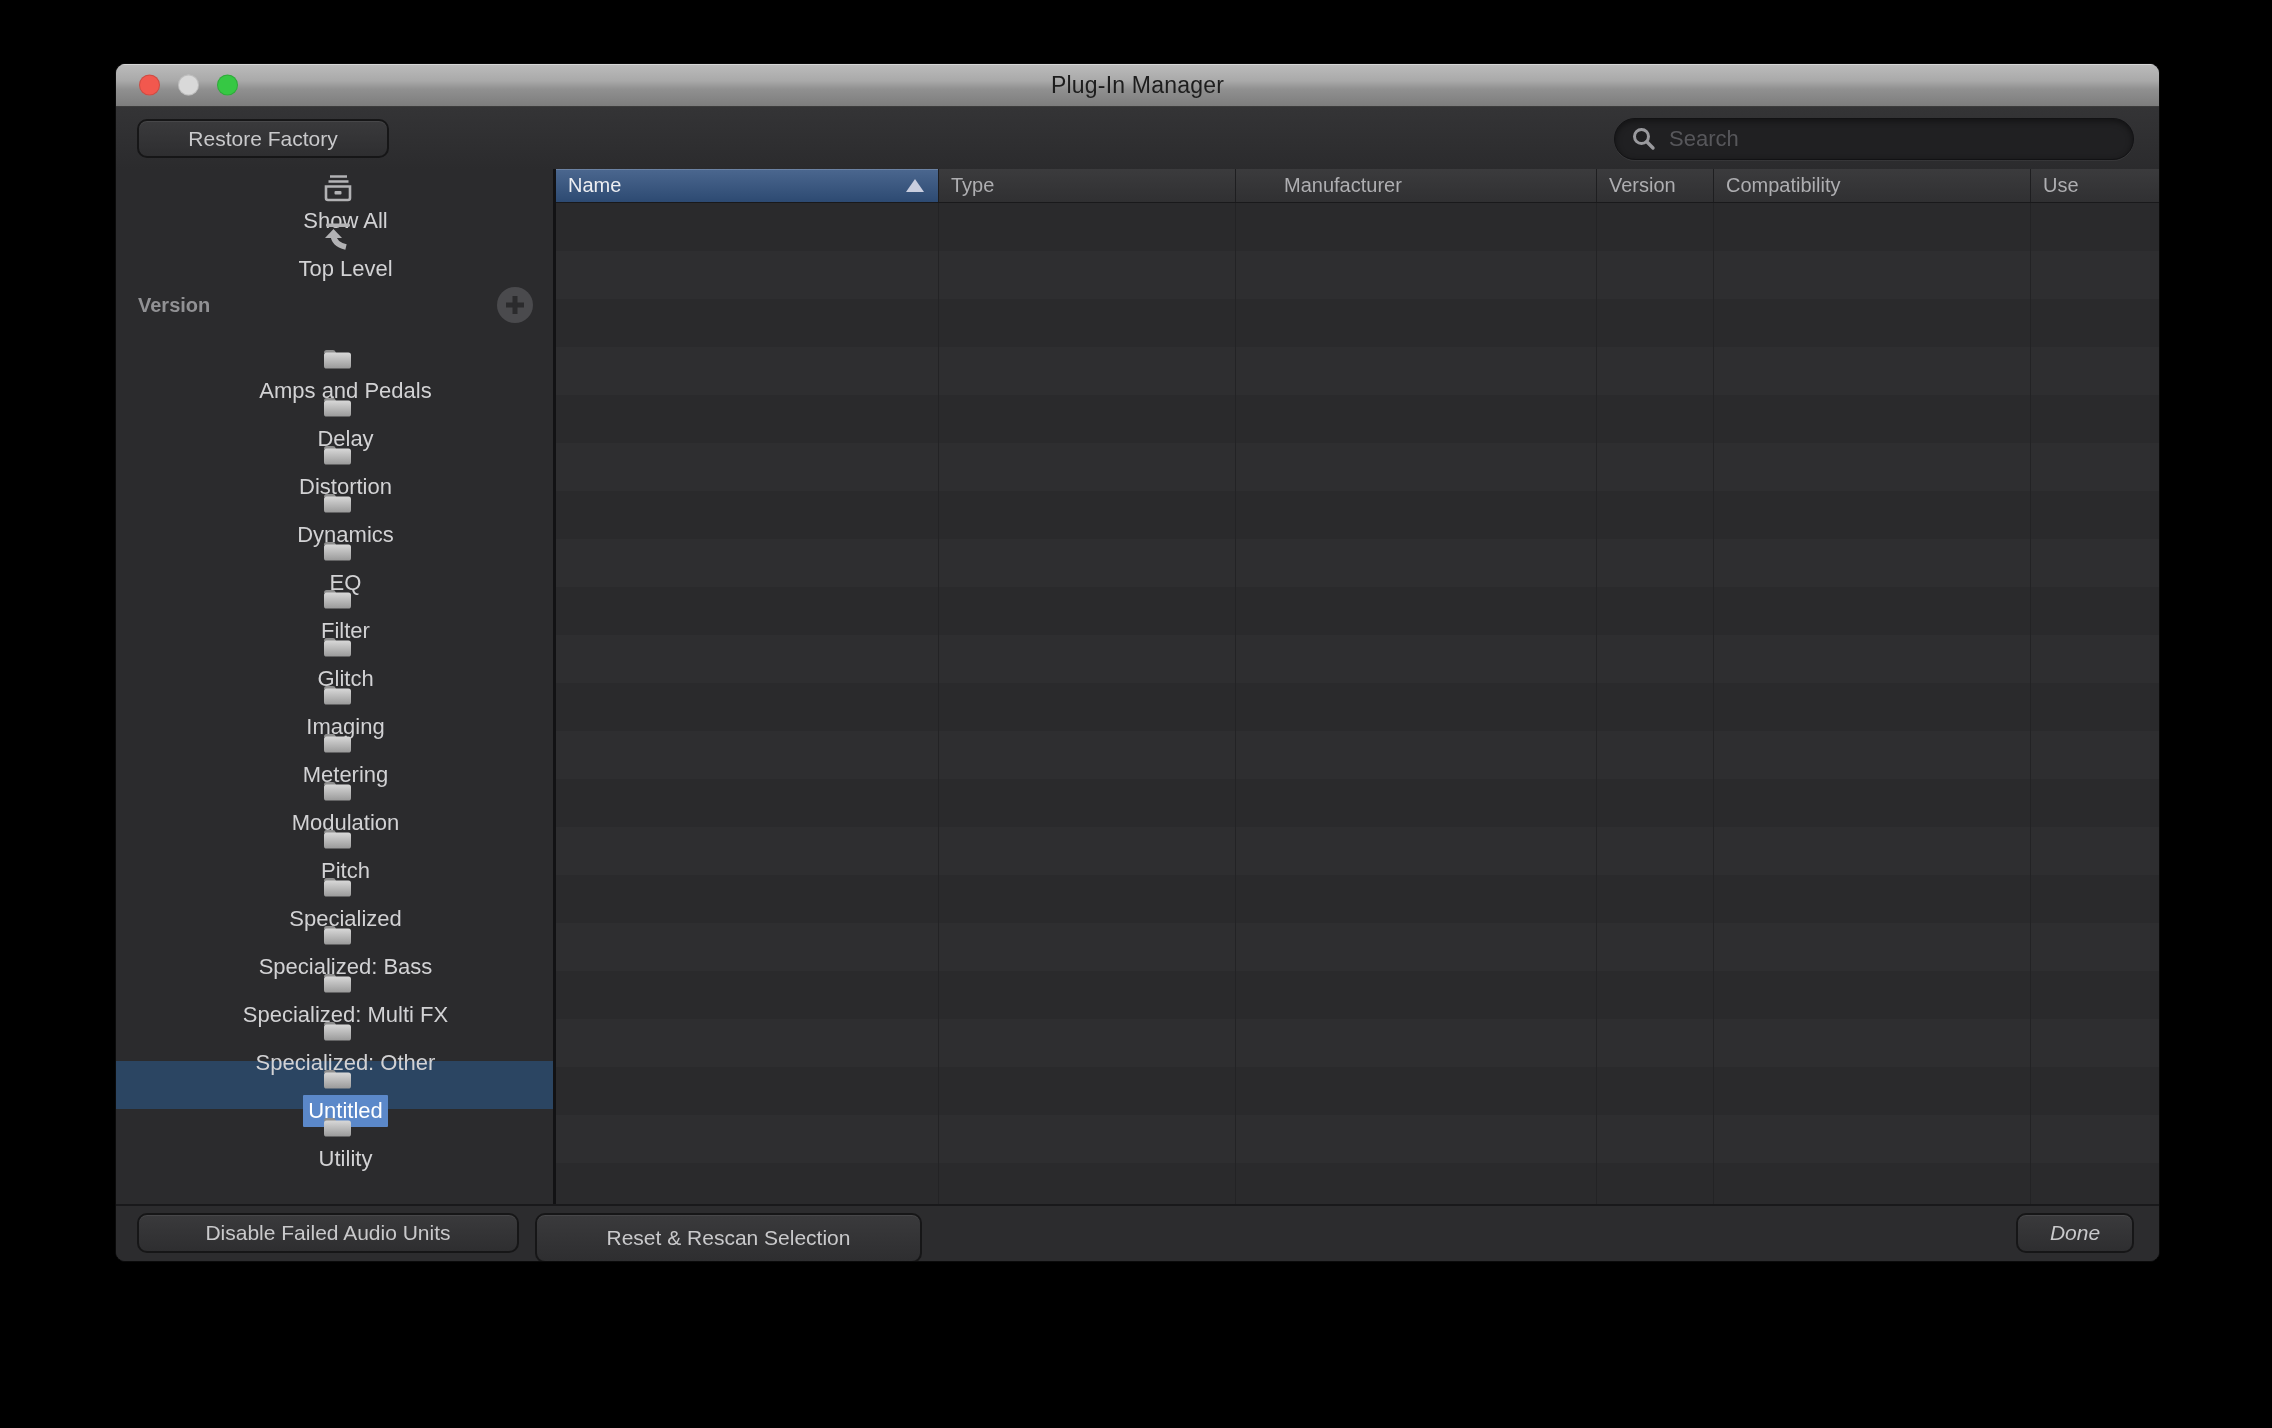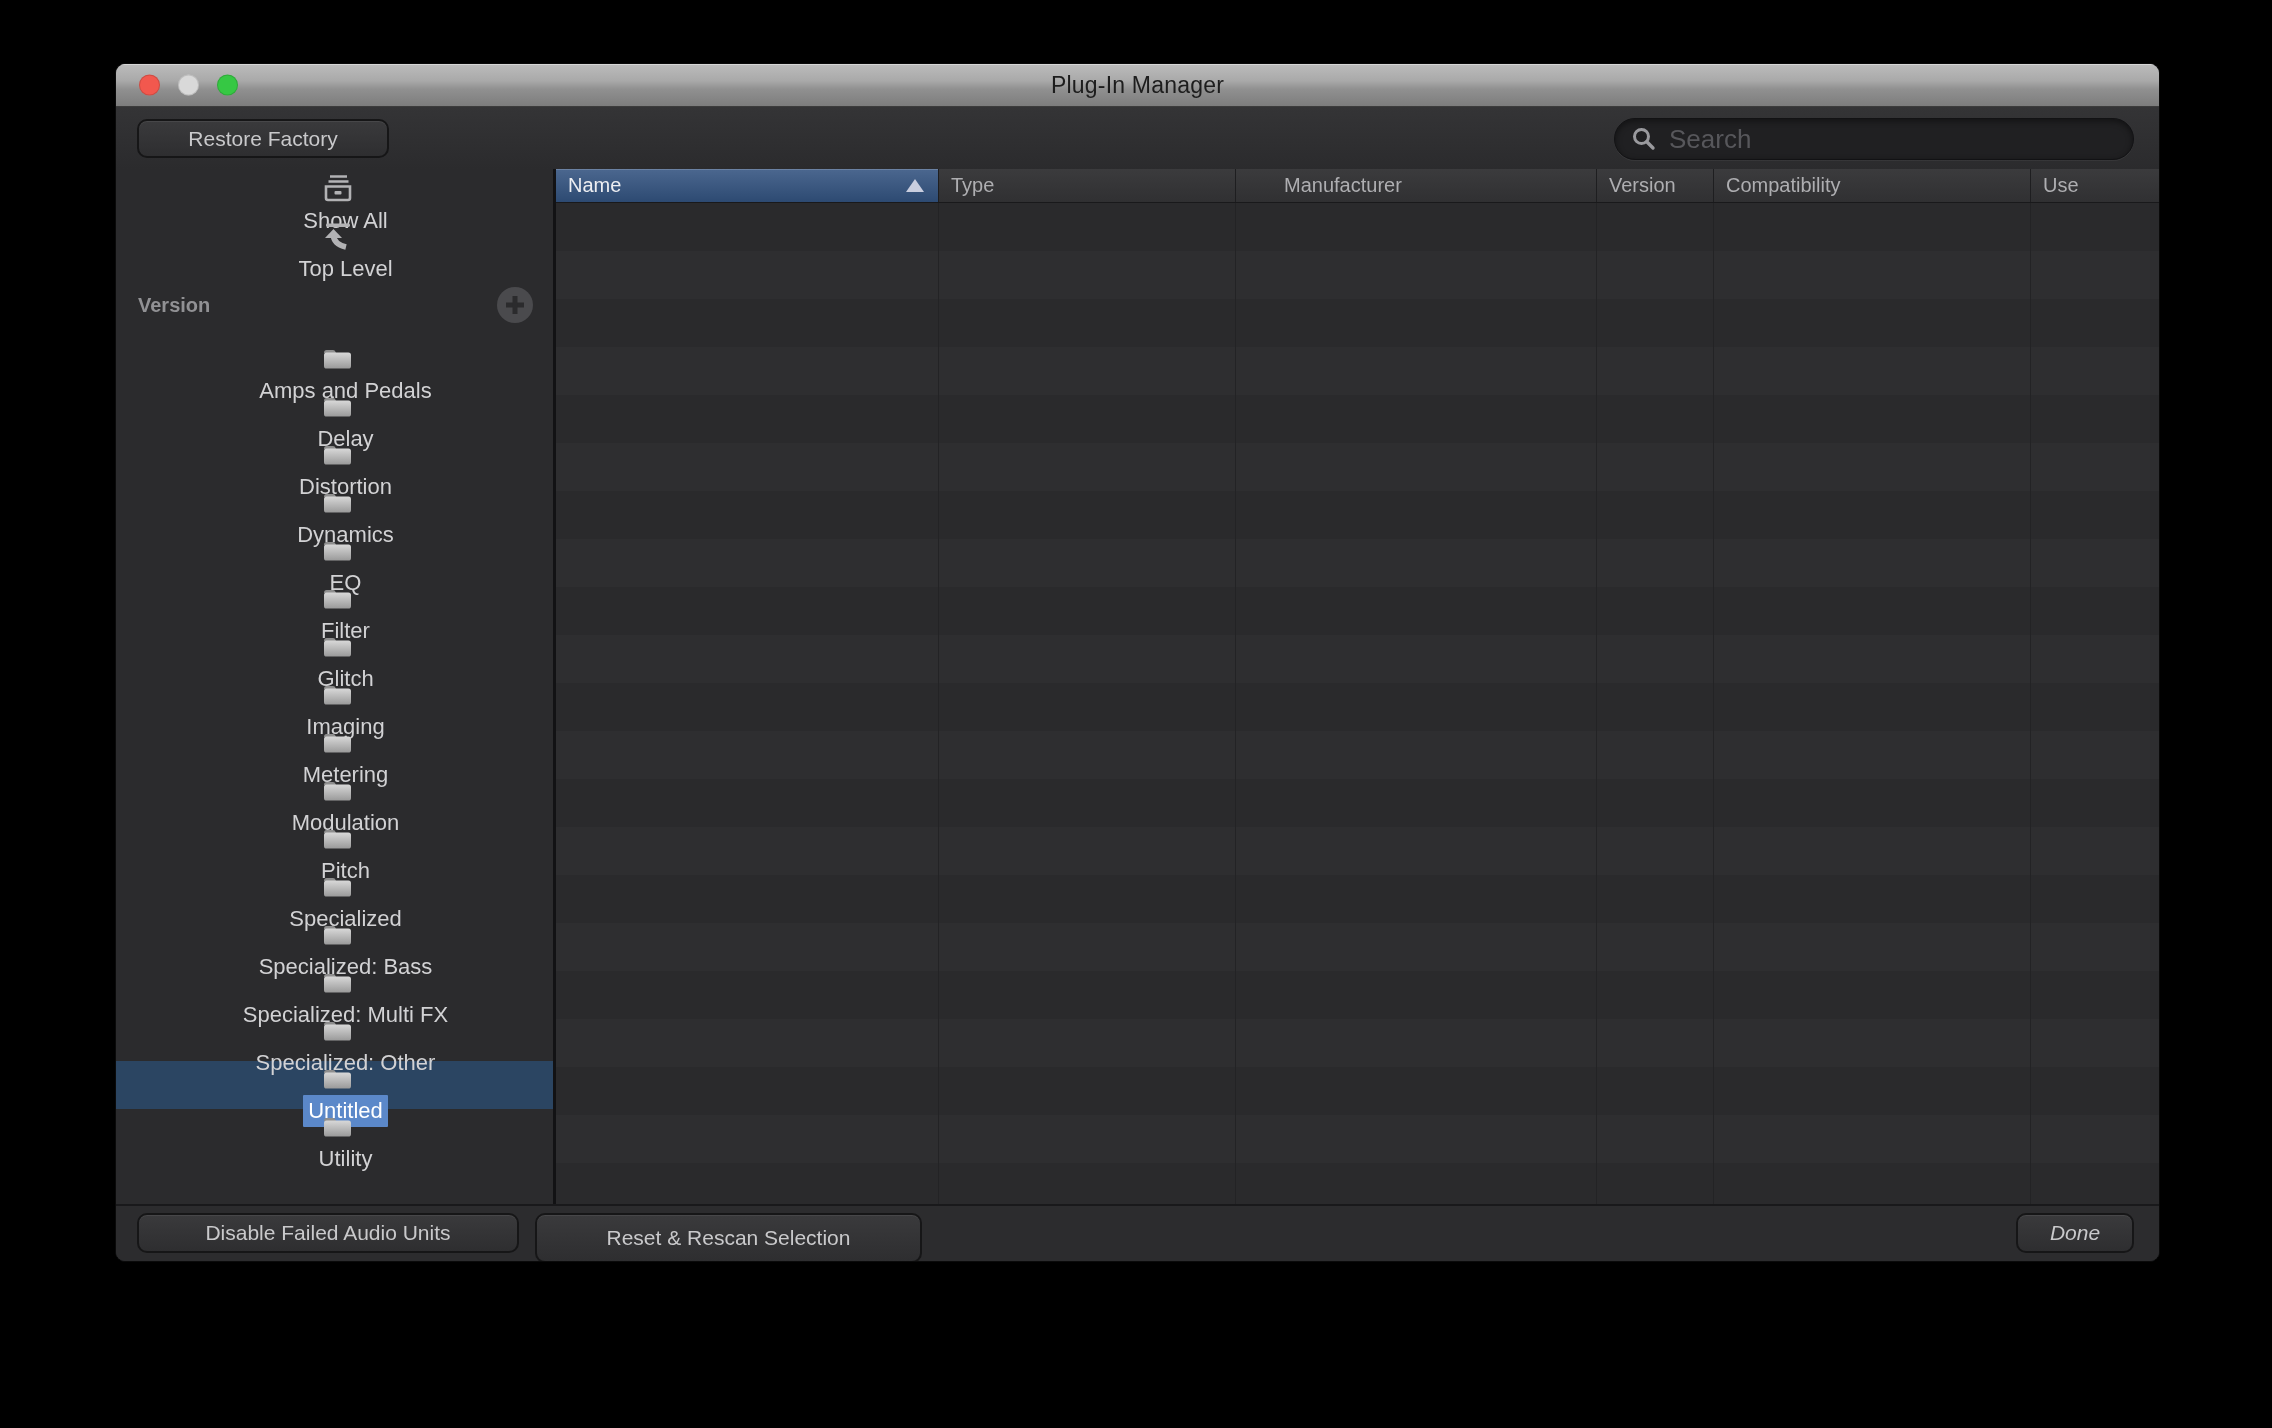--- a/index.html
+++ b/index.html
@@ -31,21 +31,21 @@
        color:#c9c9cb;font-size:21px;display:flex;align-items:center;justify-content:center;
        cursor:default;white-space:nowrap;}
   .restore-btn{position:absolute;left:21px;top:12px;width:252px;height:39px;}
 
   .searchbox{position:absolute;right:25px;top:11px;width:520px;height:42px;border-radius:21px;
              background:#202022;border:1px solid #121214;box-sizing:border-box;
              box-shadow:inset 0 2px 6px rgba(0,0,0,.45), 0 1px 0 rgba(255,255,255,.05);
              display:flex;align-items:center;padding:0 16px;}
   .searchbox svg{flex:0 0 auto;margin-right:10px;}
   .searchbox input{flex:1;background:transparent;border:none;outline:none;
-                   color:#d8d8da;font-size:26px;font-family:"Liberation Sans",sans-serif;}
+                   color:#d8d8da;font-size:22px;font-family:"Liberation Sans",sans-serif;}
   .searchbox input::placeholder{color:#57575b;}
 
   
   .content{flex:1;display:flex;min-height:0;position:relative;}
 
   
   .sidebar{width:440px;flex:0 0 440px;background:#2b2b2d;border-right:3px solid #121214;
            position:relative;box-sizing:border-box;padding-top:2px;}
   .side-row{height:48px;display:flex;align-items:center;padding-left:22px;color:#d2d2d4;font-size:22px;flex-direction:column;}
   .side-row .ic{width:34px;flex:0 0 34px;margin-right:16px;display:flex;align-items:center;justify-content:center;}

